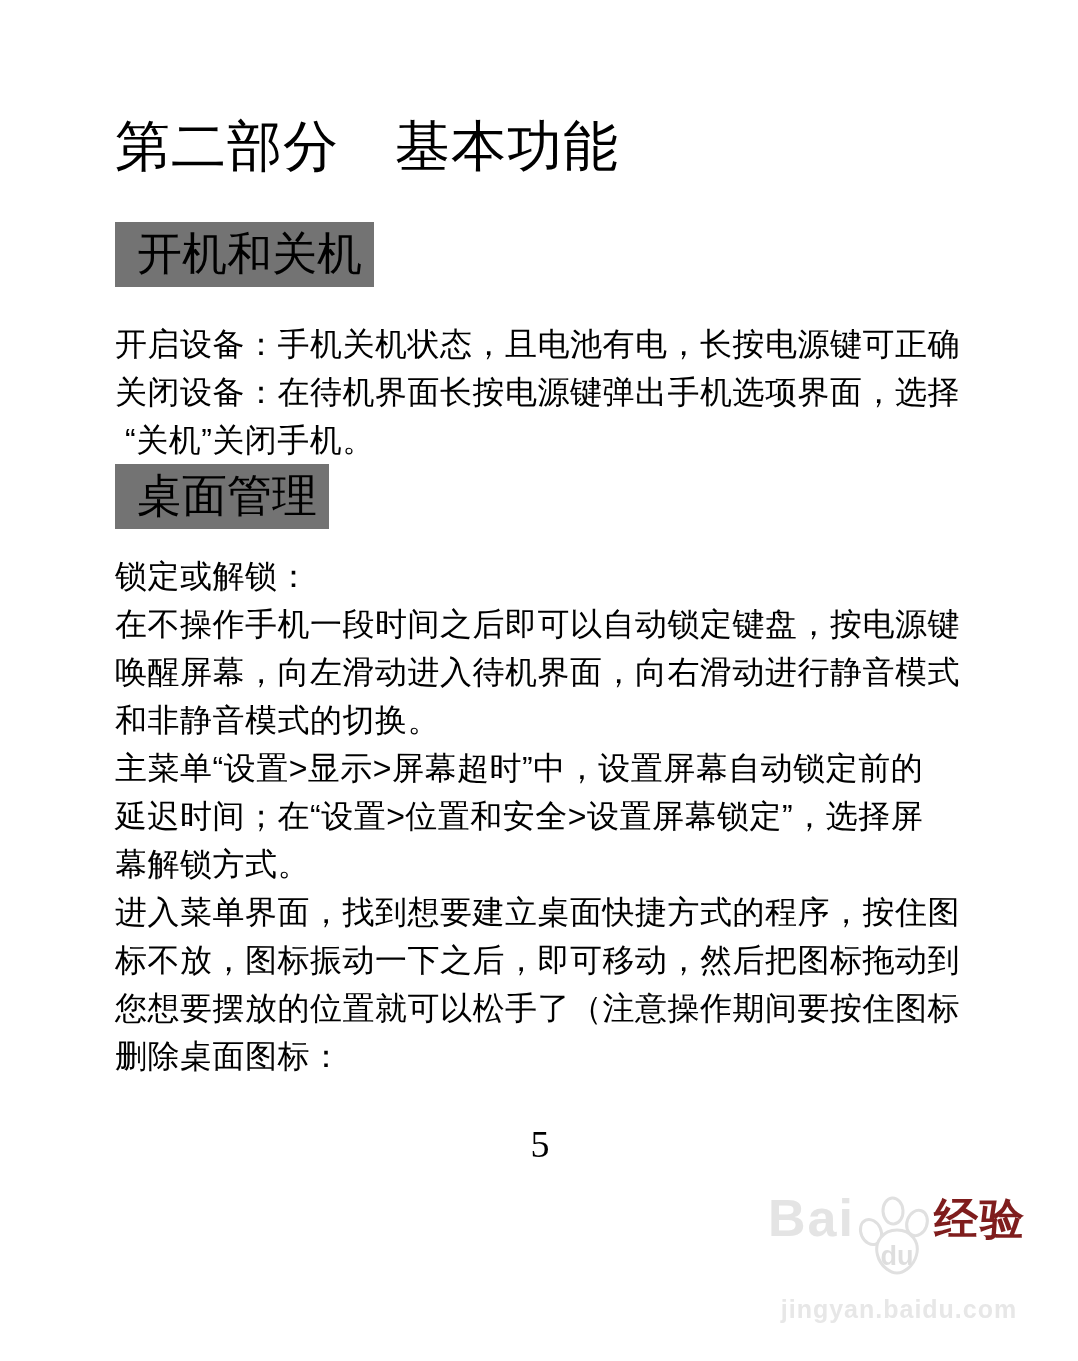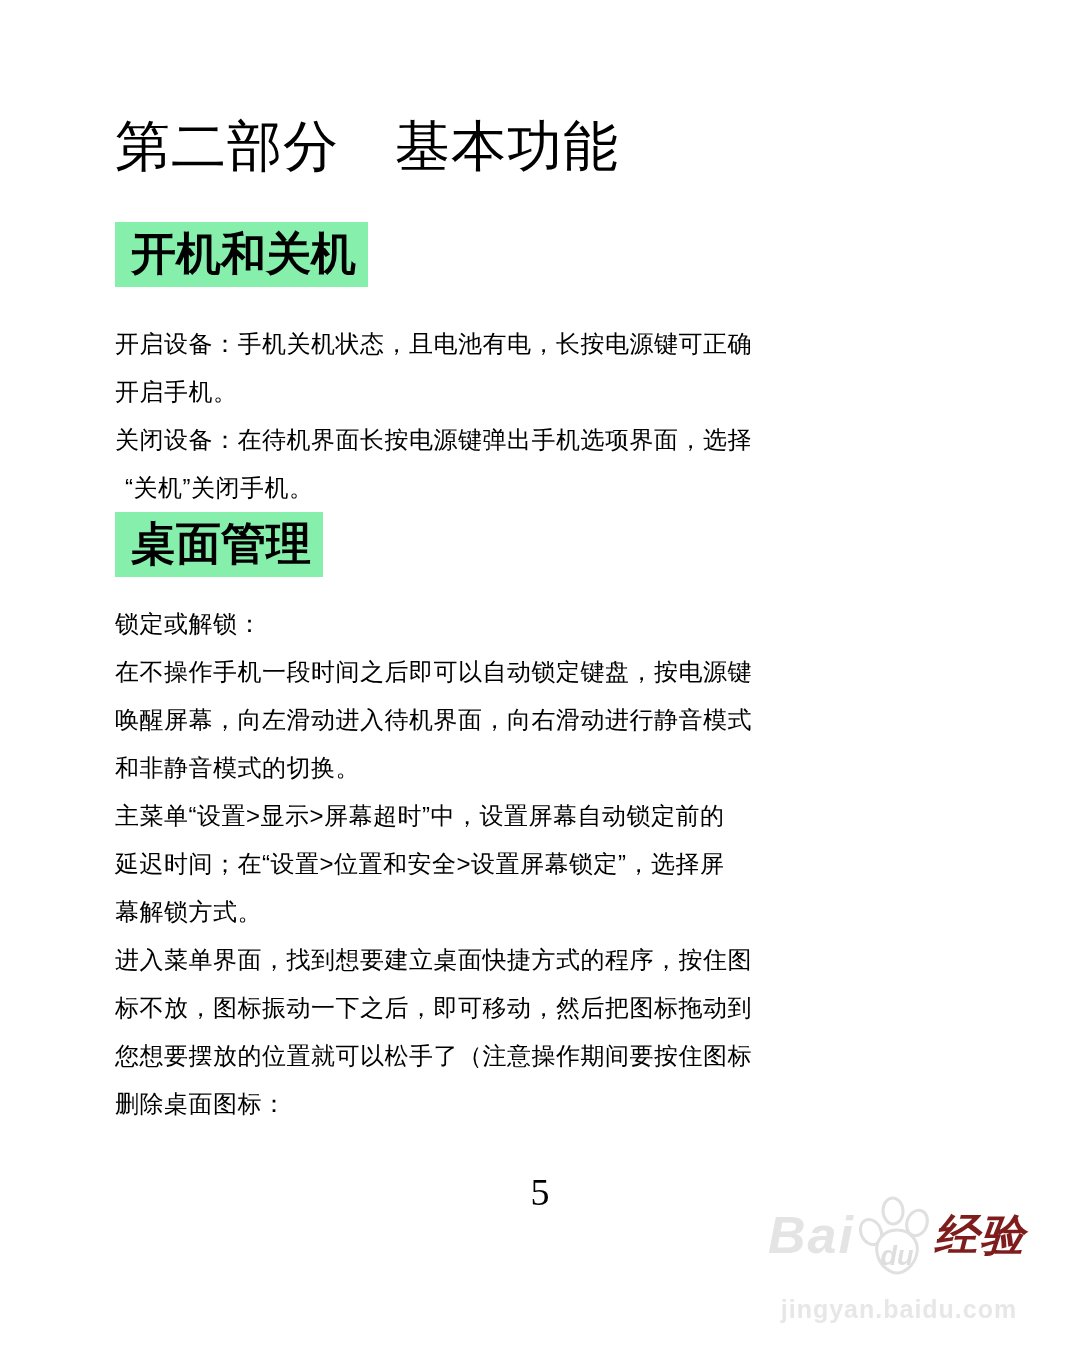--- a/index.html
+++ b/index.html
@@ -29,29 +29,29 @@
     font-size: 55px;
     line-height: 58px;
     letter-spacing: 1px;
     white-space: pre;
   }
   .heading-row { line-height: 0; }
   .heading-row.first { margin-top: 46px; }
   .heading-row.second { margin-top: 0px; }
   .section-heading {
     display: inline-block;
-    background: #86efac;
+    background: #737373;
     font-family: "Liberation Serif", serif;
-    font-weight: 700;
+    font-weight: 400;
     font-size: 45px;
     line-height: 49px;
-    padding: 8px 12px 8px 16px;
+    padding: 8px 12px 8px 22px;
   }
   .para {
-    font-size: 24px;
+    font-size: 32px;
     line-height: 48px;
     letter-spacing: 0.5px;
   }
   .para.p1 { margin-top: 33px; }
   .para.p2 { margin-top: 23px; }
   .line { white-space: pre; }
   .line.q-indent { padding-left: 10px; }
   .page-number {
     margin-top: 42px;
     text-align: center;
@@ -62,23 +62,22 @@
   
   .watermark {
     position: absolute;
     left: 768px;
     top: 1196px;
     width: 262px;
     text-align: center;
   }
   .wm-row {
     display: flex;
-    align-items: center;
+    align-items: flex-start;
     justify-content: flex-start;
-    font-style: italic;
   }
   .wm-bai {
     font-family: "Liberation Sans", sans-serif;
     font-weight: 700;
     font-size: 52px;
     line-height: 44px;
     color: #e4e4e4;
     letter-spacing: 2px;
   }
   .wm-paw {
@@ -112,21 +111,20 @@
   <div class="content">
 
     <h1 class="doc-title">第二部分　基本功能</h1>
 
     <div class="section">
       <div class="heading-row first">
         <span class="section-heading">开机和关机</span>
       </div>
       <div class="para p1">
         <div class="line">开启设备：手机关机状态，且电池有电，长按电源键可正确</div>
-        <div class="line">开启手机。</div>
         <div class="line">关闭设备：在待机界面长按电源键弹出手机选项界面，选择</div>
         <div class="line q-indent">“关机”关闭手机。</div>
       </div>
     </div>
 
     <div class="section">
       <div class="heading-row second">
         <span class="section-heading">桌面管理</span>
       </div>
       <div class="para p2">

